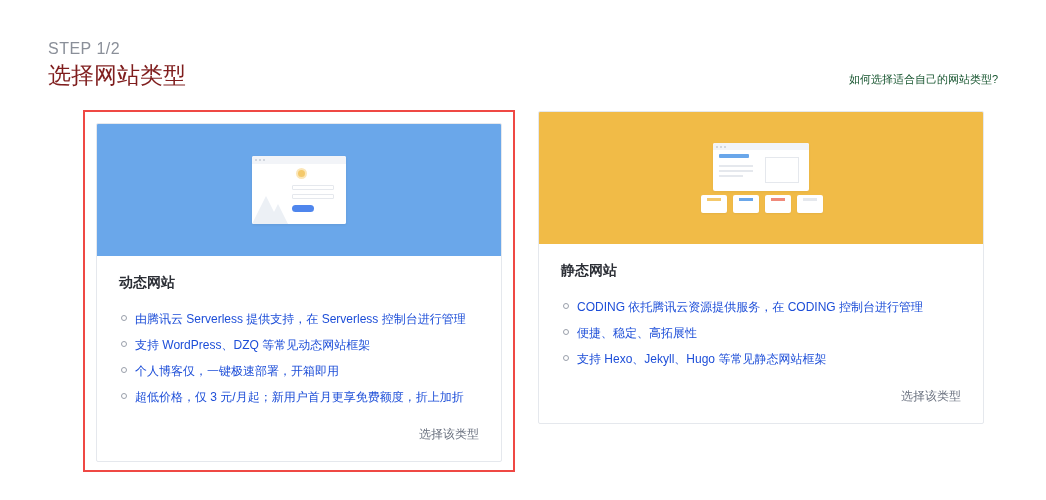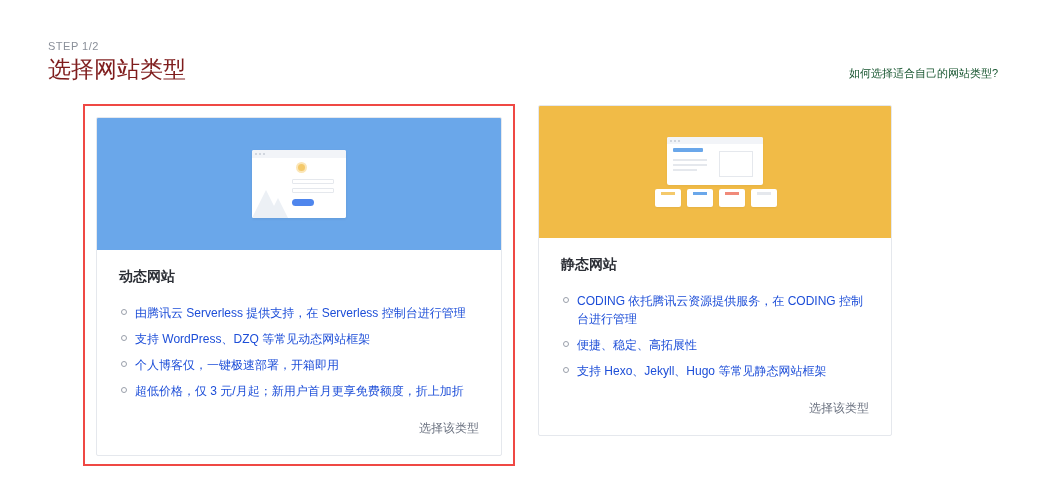--- a/index.html
+++ b/index.html
@@ -12,21 +12,21 @@
     padding: 40px 48px 0 48px;
     position: relative;
   }
   .header {
     display: flex;
     justify-content: space-between;
     align-items: flex-end;
     margin-bottom: 16px;
   }
   .step-label {
-    font-size: 11px;
+    font-size: 16px;
     color: #8a8f99;
     letter-spacing: 0.5px;
     margin-bottom: 2px;
   }
   .page-title {
     font-size: 23px;
     font-weight: 500;
     color: #7f1d1d;
   }
   .help-link {
@@ -35,21 +35,21 @@
     cursor: pointer;
     padding-bottom: 4px;
   }
   .cards-row {
     display: flex;
     gap: 24px;
     margin-top: 20px;
     padding-left: 36px;
   }
   .card-wrap {
-    width: 354px;
+    width: 446px;
   }
   .card-wrap.selected {
     outline: 2px solid #ef4844;
     outline-offset: -1px;
     padding: 12px 12px 9px 12px;
     width: 430px;
   }
   .card {
     border: 1px solid #e5e8ed;
     border-radius: 2px;

